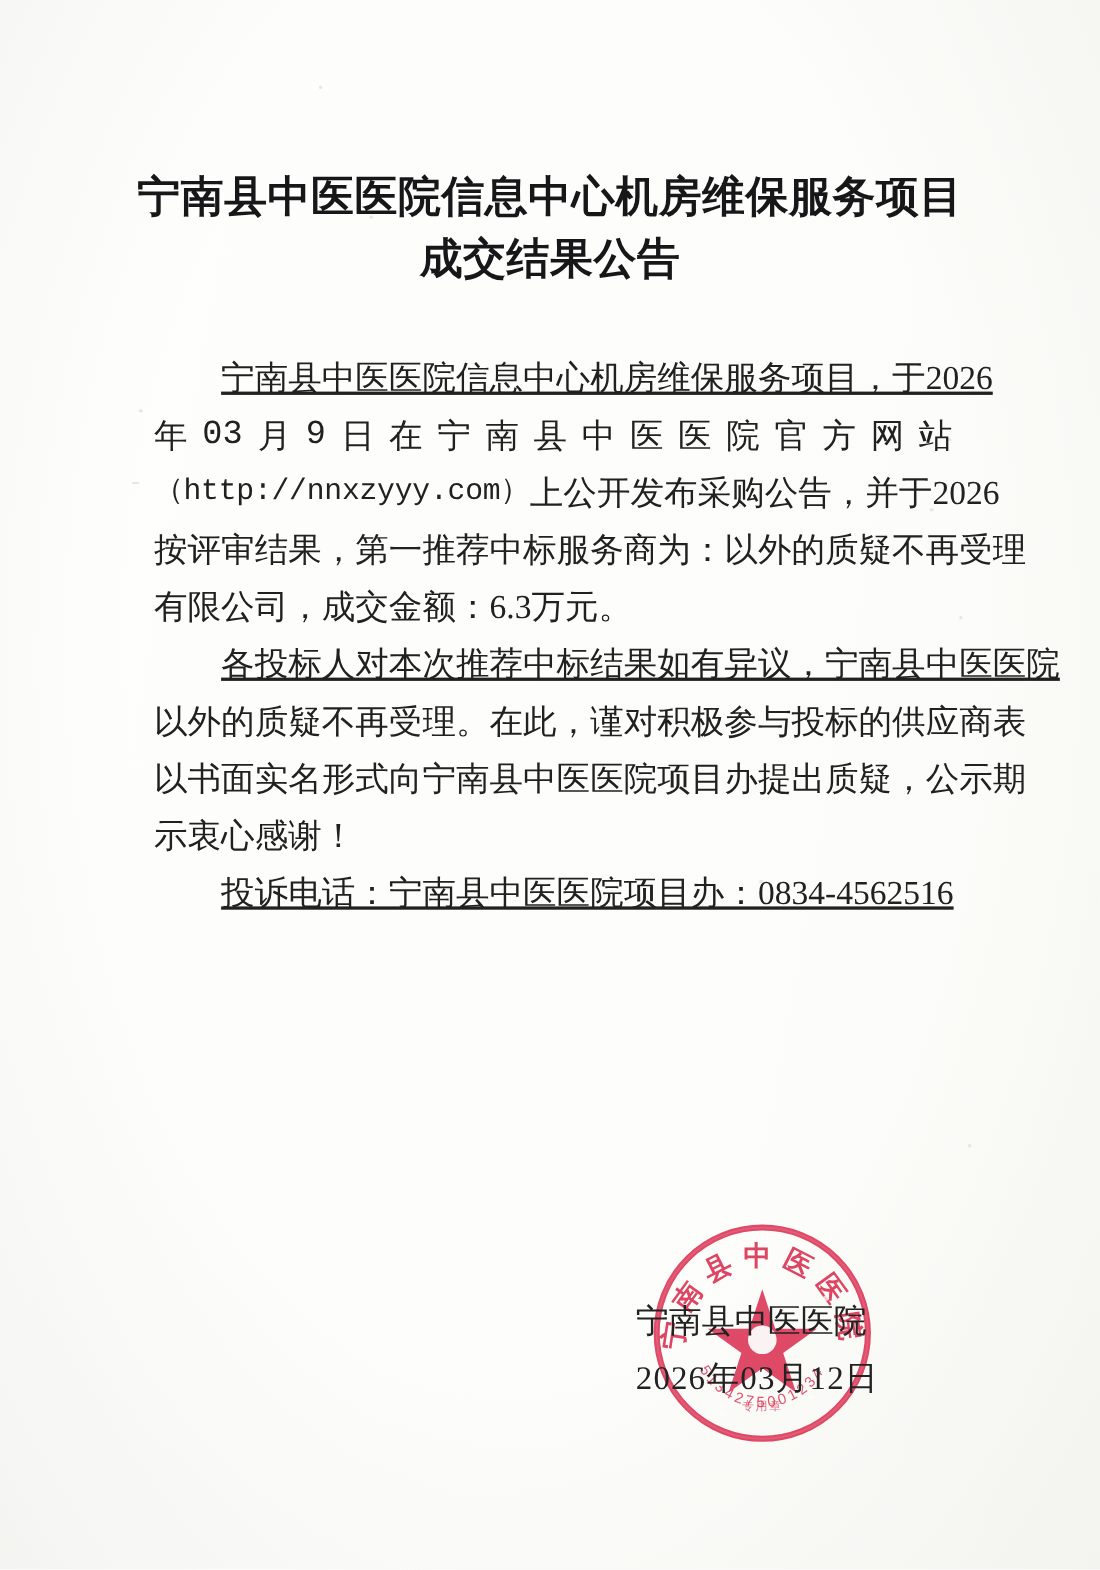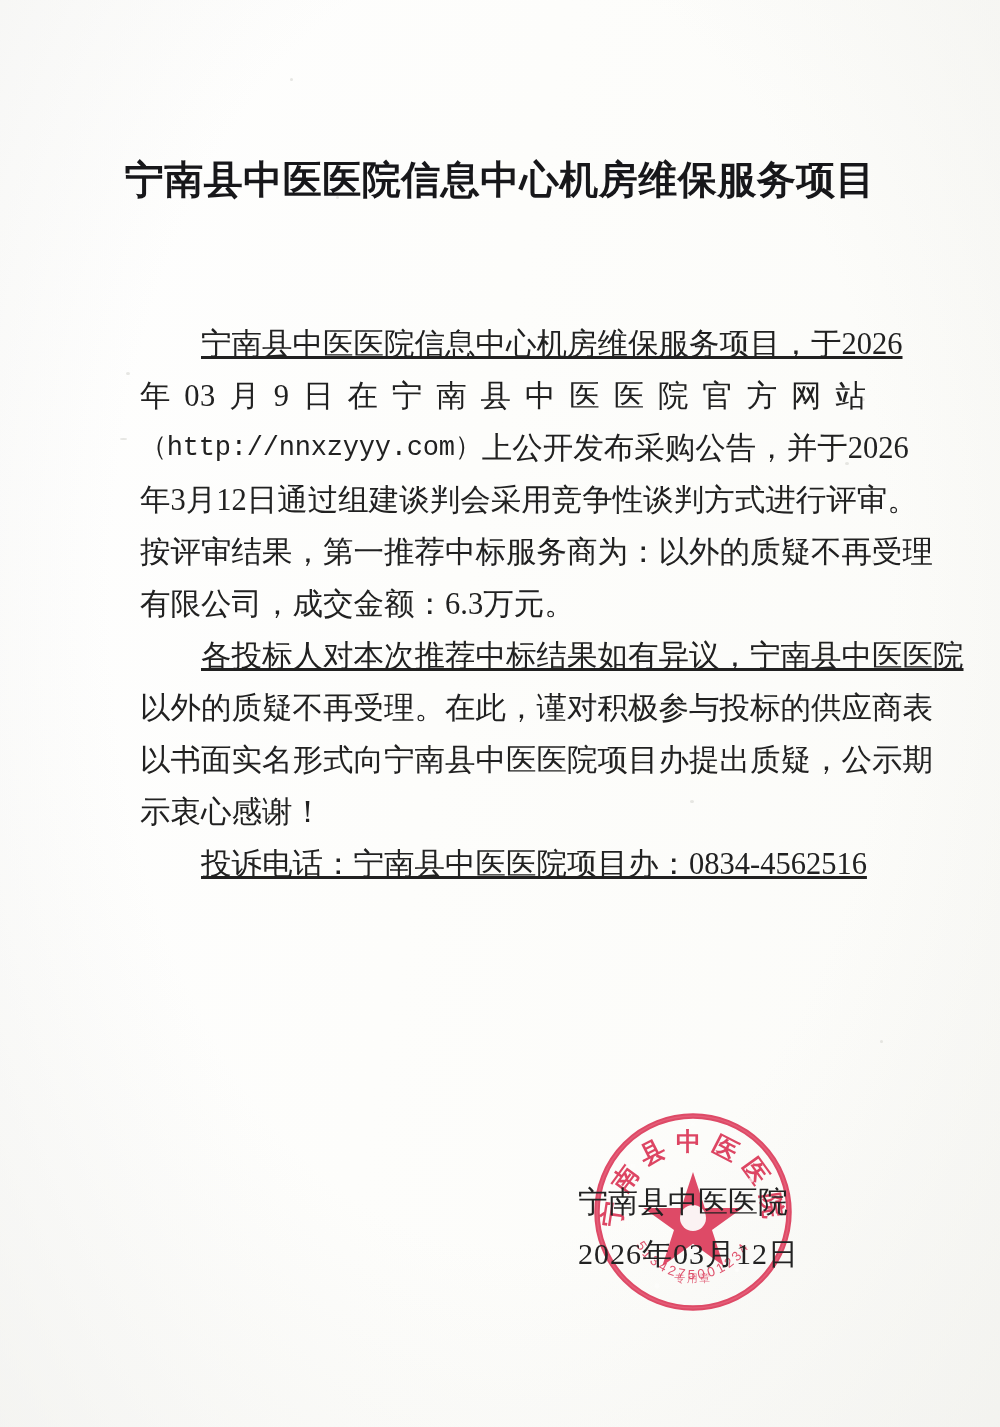--- a/index.html
+++ b/index.html
@@ -79,21 +79,21 @@
   .line.justify {
     display: flex;
     justify-content: space-between;
     white-space: nowrap;
   }
   .line.justify > span { display: inline-block; }
 
   .line.indent2 { padding-left: 61px; text-decoration: underline; }
 
   .latin {
-    font-family: Liberation Serif, serif;
+    font-family: Liberation Mono, monospace;
     letter-spacing: .3px;
   }
   .mono-url {
     font-family: "Liberation Mono", "DejaVu Sans Mono", monospace;
     font-size: 27px;
     letter-spacing: -0.2px;
   }
 
   
   #sign-block {
@@ -132,20 +132,21 @@
   <div class="speck" style="left:120px;top:438px;width:7px;height:2px;"></div>
   <div class="speck" style="left:861px;top:398px;width:4px;height:3px;"></div>
   <div class="speck" style="left:845px;top:462px;width:4px;height:3px;"></div>
   <div class="speck" style="left:872px;top:560px;width:3px;height:3px;"></div>
   <div class="speck" style="left:336px;top:196px;width:3px;height:3px;"></div>
   <div class="speck" style="left:690px;top:800px;width:4px;height:3px;"></div>
   <div class="speck" style="left:880px;top:1040px;width:3px;height:3px;"></div>
 
   <div id="doc-title">
     <span class="tline">宁南县中医医院信息中心机房维保服务项目</span>
+    <span class="tline">成交结果公告</span>
   </div>
 
   <div id="body-block">
 
     <div class="para">
       <span class="line indent2">宁南县中医医院信息中心机房维保服务项目，于2026</span>
 
       <span class="line justify">
         <span>年</span>
         <span class="latin">03</span>
@@ -164,21 +165,20 @@
         <span>方</span>
         <span>网</span>
         <span>站</span>
       </span>
 
       <span class="line justify">
         <span class="mono-url">（http://nnxzyyy.com）</span>
         <span>上公开发布采购公告，并于2026</span>
       </span>
 
-      <span class="line">年3月12日通过组建谈判会采用竞争性谈判方式进行评审。</span>
       <span class="line">按评审结果，第一推荐中标服务商为：以外的质疑不再受理</span>
       <span class="line">有限公司，成交金额：6.3万元。</span>
     </div>
 
     <div class="para">
       <span class="line indent2">各投标人对本次推荐中标结果如有异议，宁南县中医医院</span>
       <span class="line">以外的质疑不再受理。在此，谨对积极参与投标的供应商表</span>
       <span class="line">以书面实名形式向宁南县中医医院项目办提出质疑，公示期</span>
       <span class="line">示衷心感谢！</span>
     </div>

